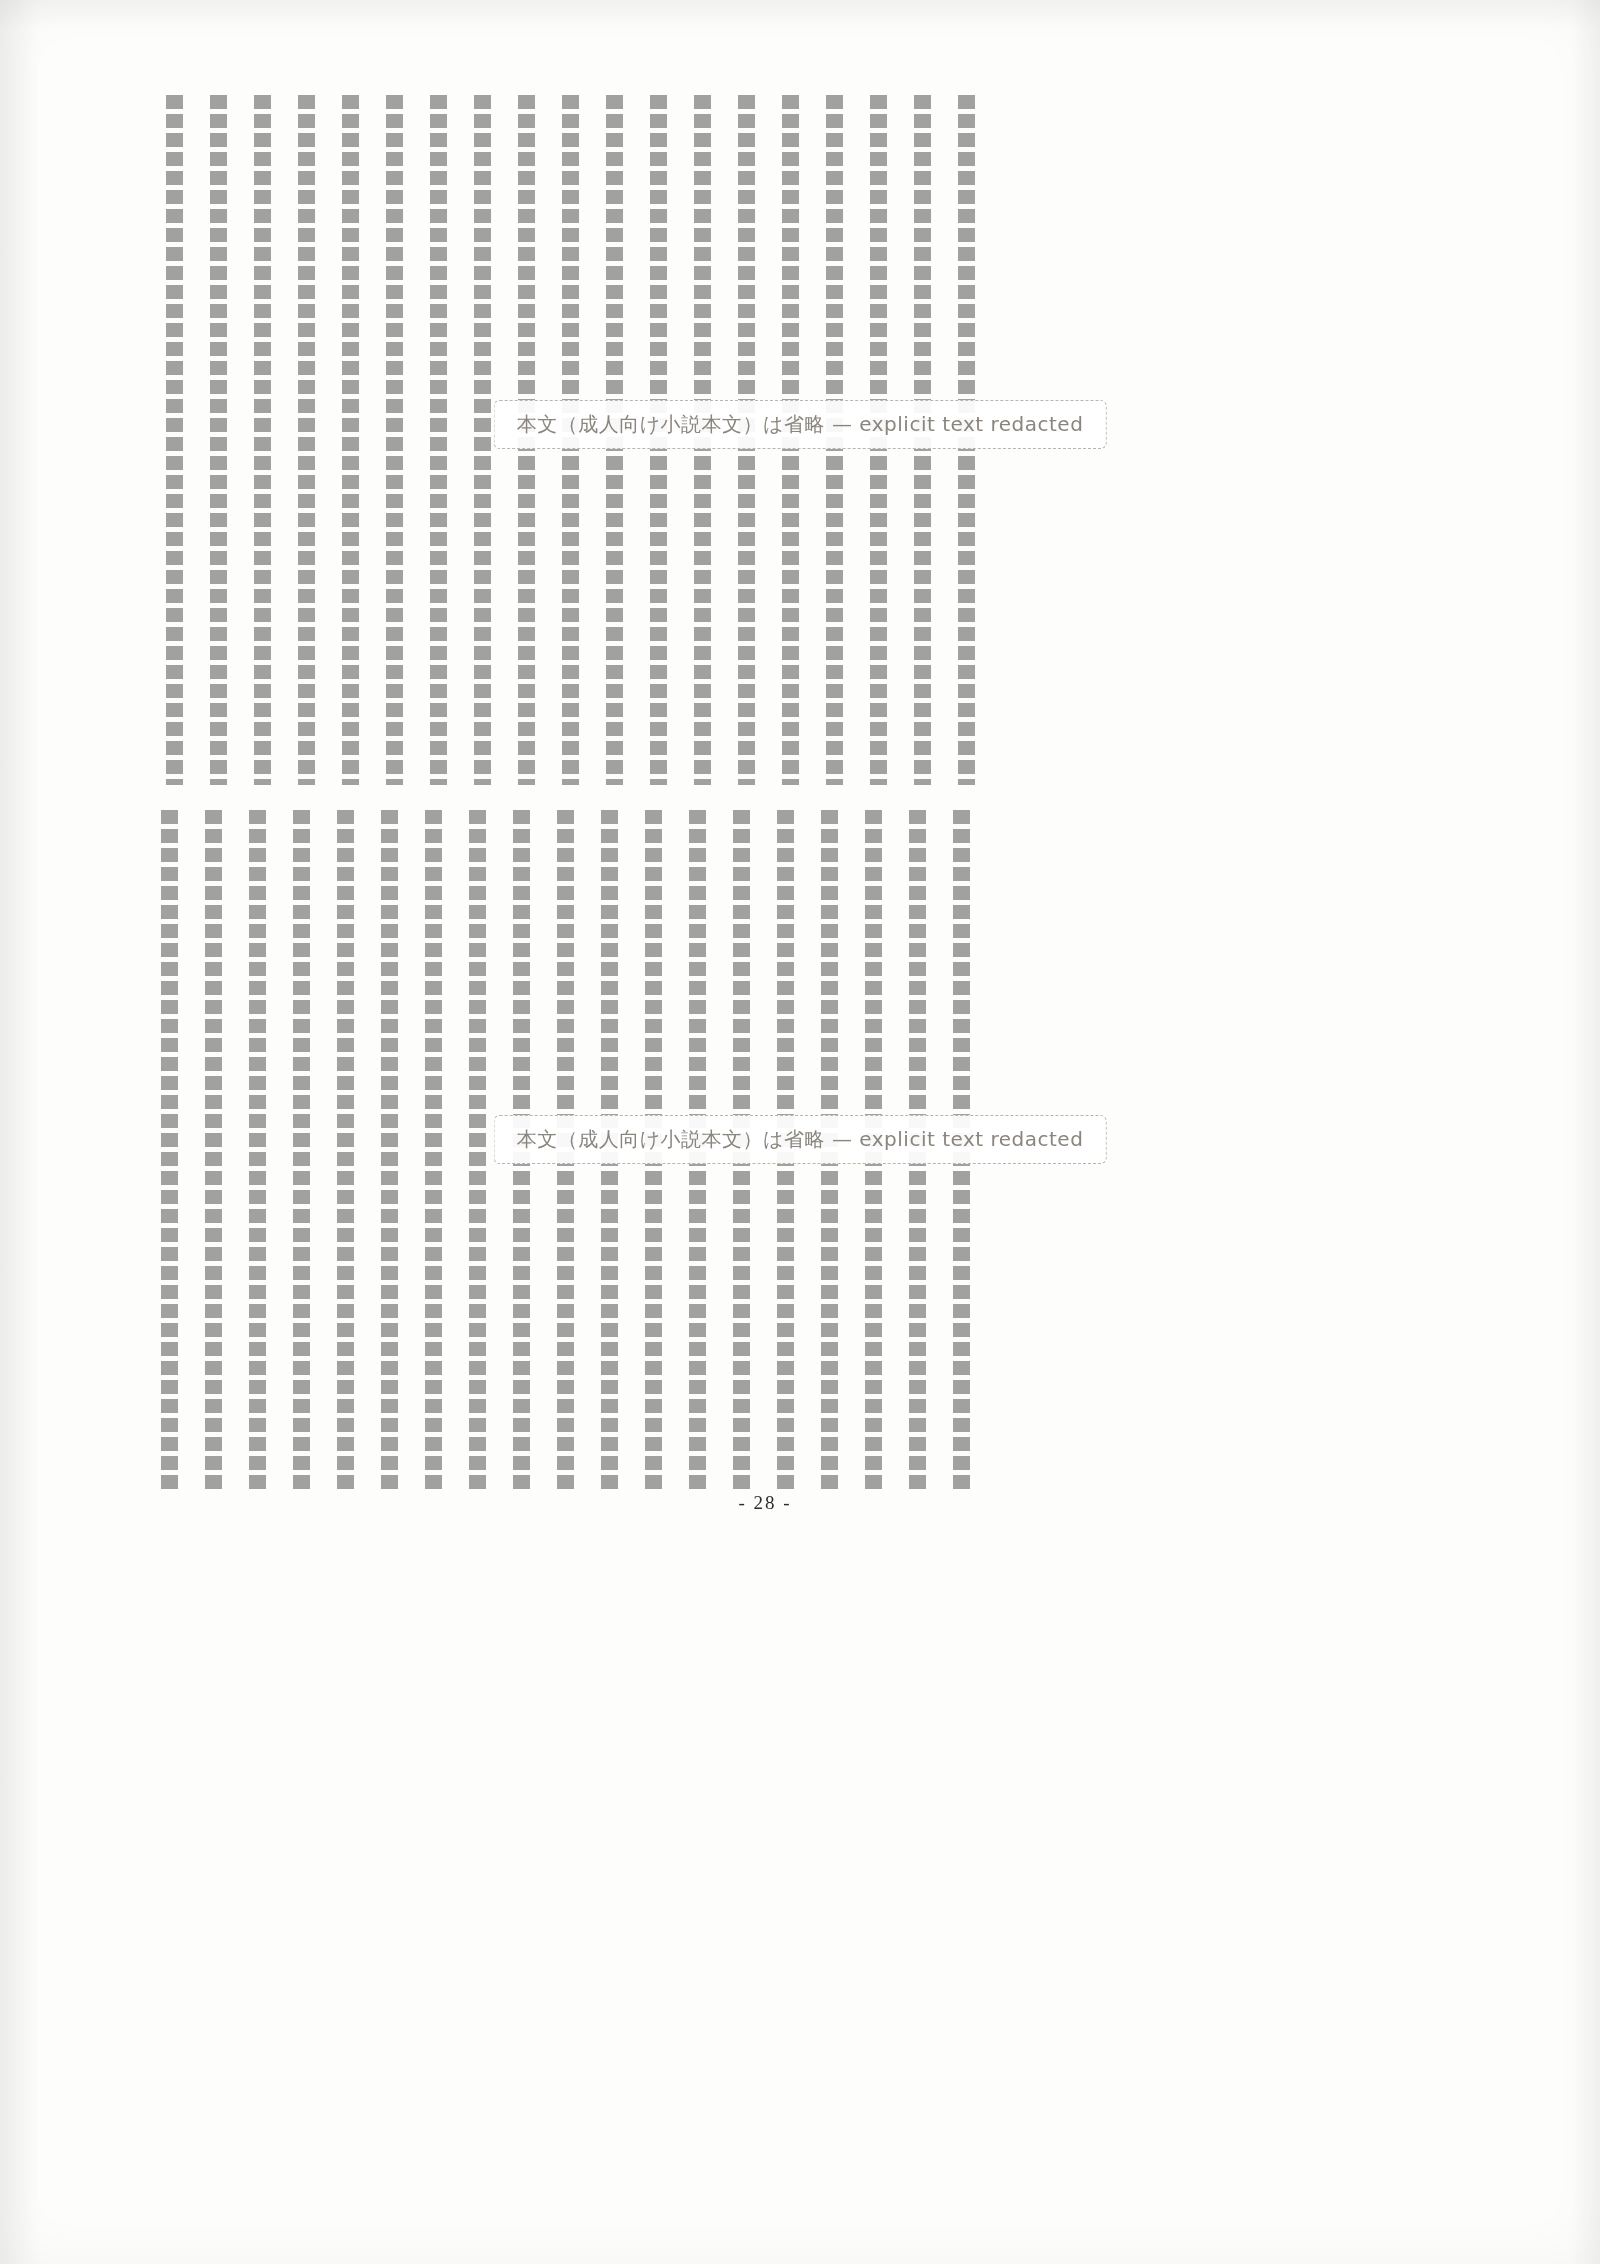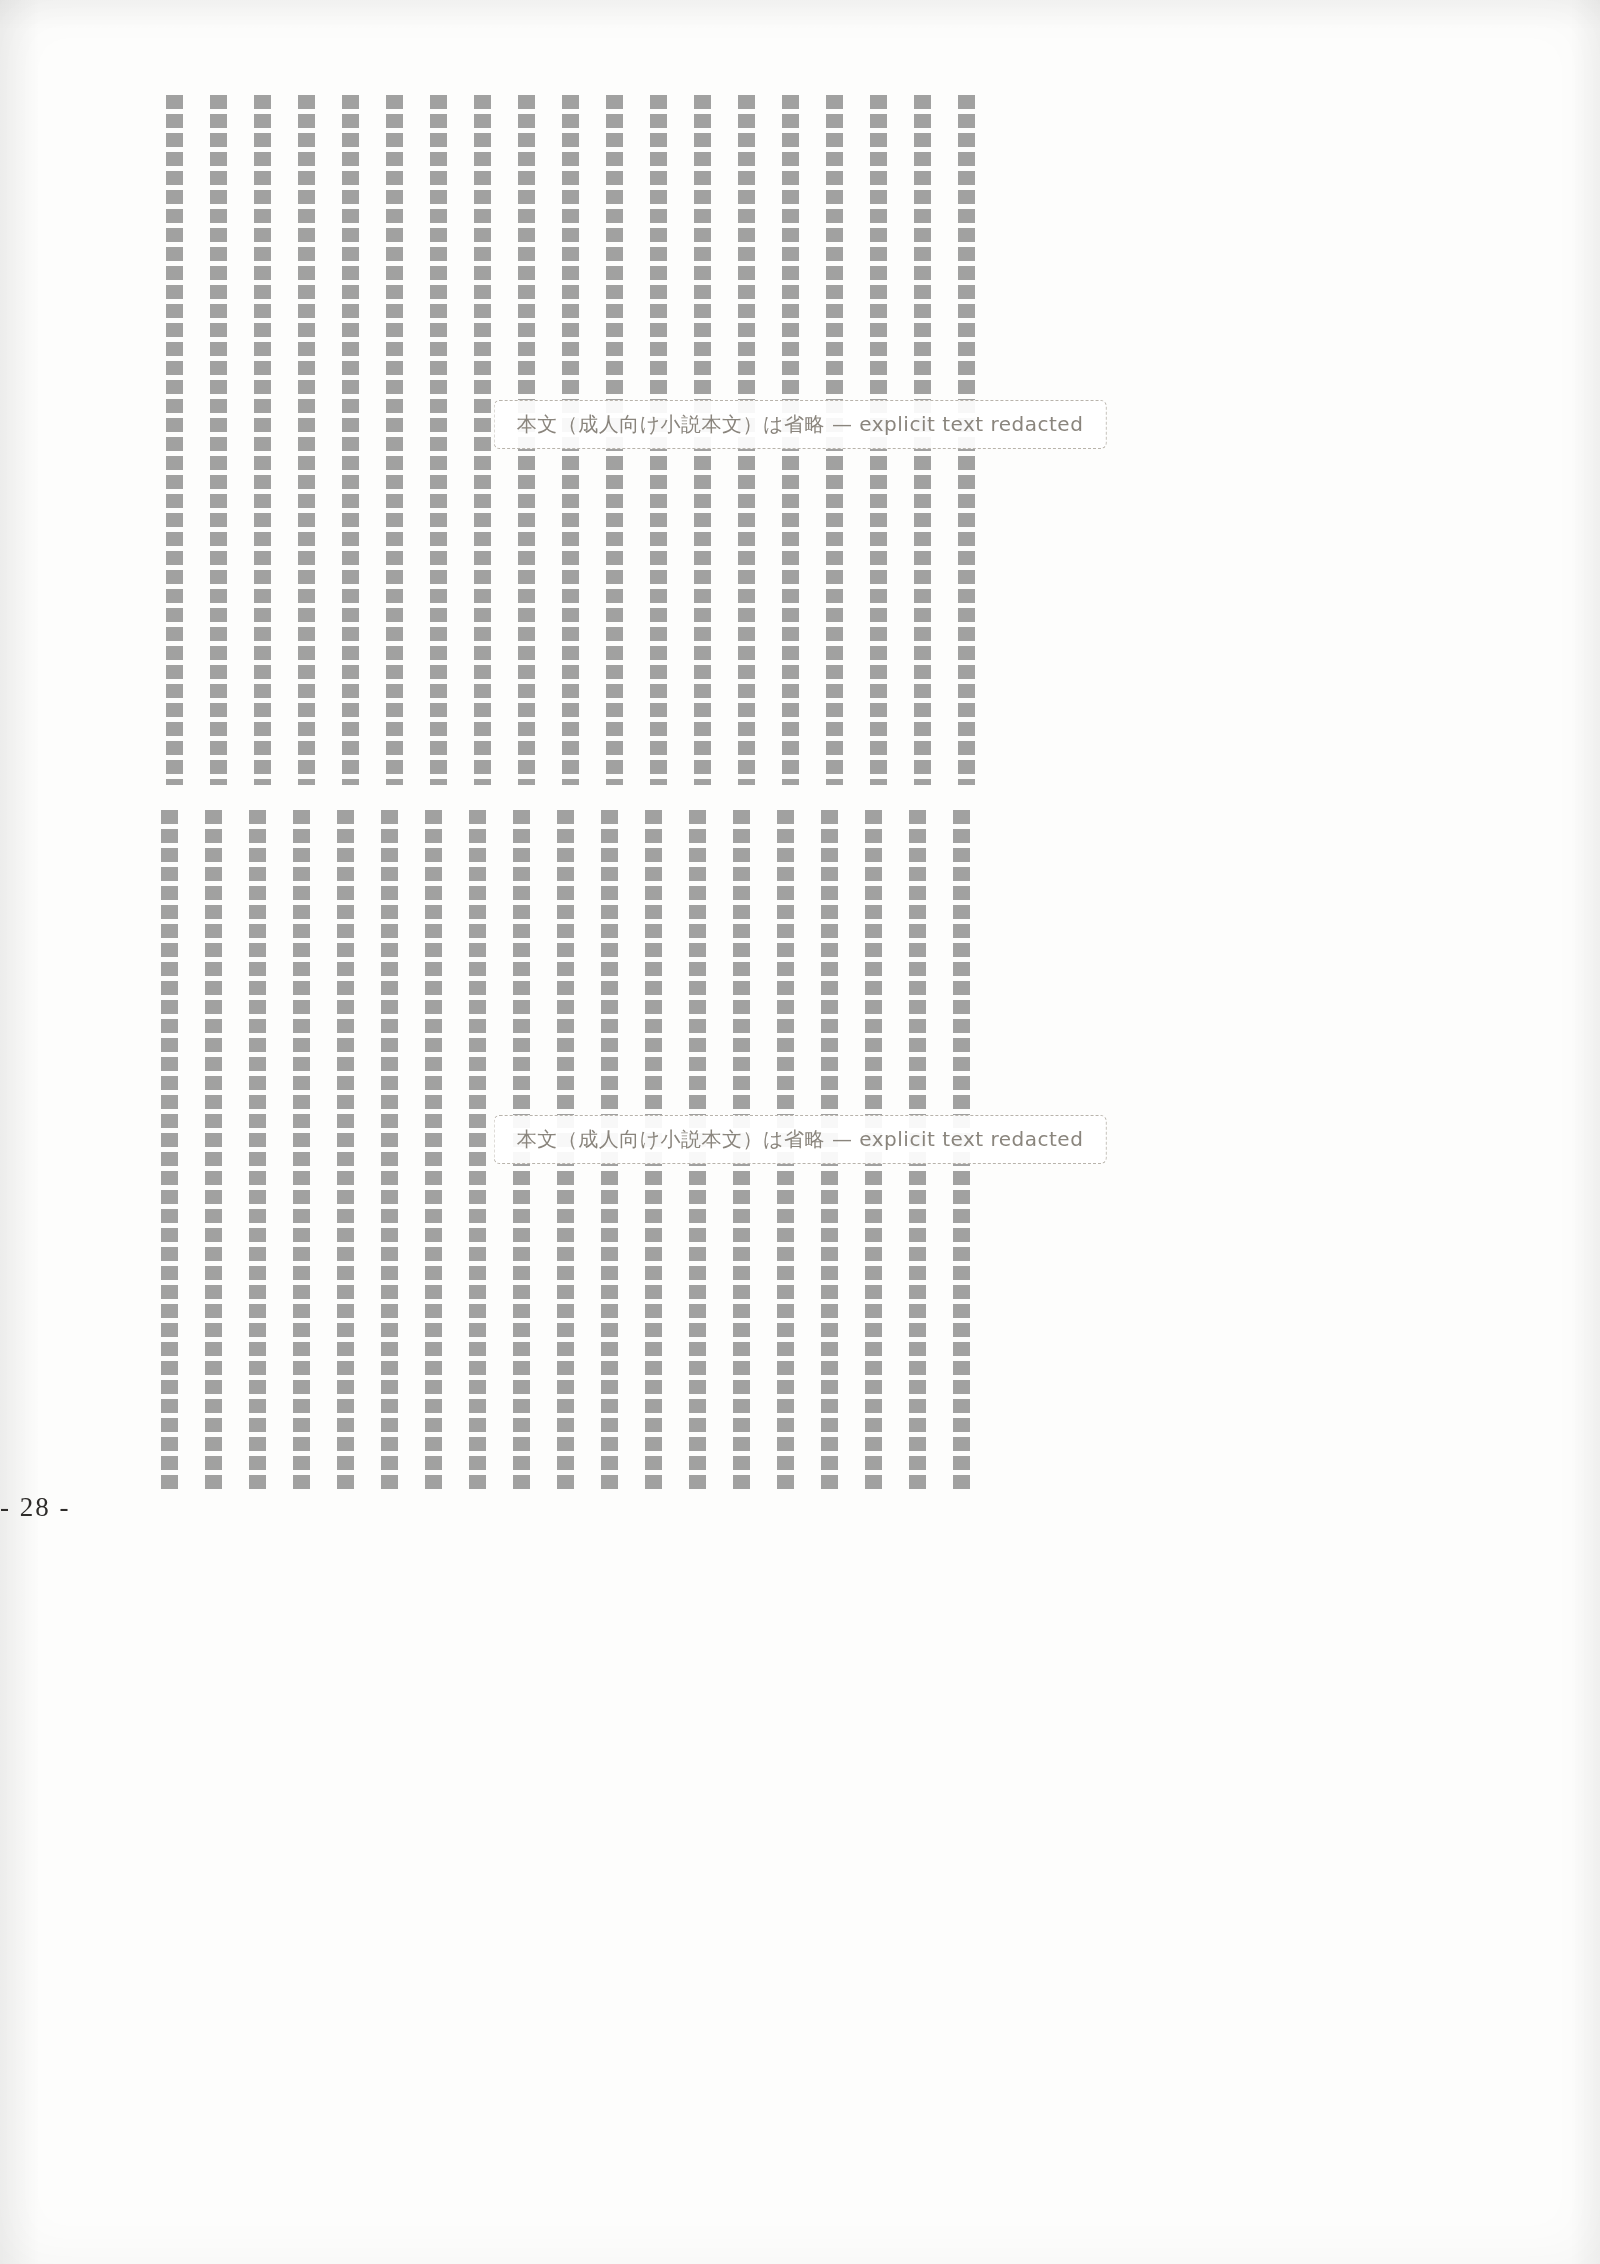--- a/index.html
+++ b/index.html
@@ -79,22 +79,23 @@
     text-align: center;
   }
   .note-top { top: 400px; }
   .note-bottom { top: 1115px; }
 
   .page-number {
     position: absolute;
     left: 0;
     right: 70px;
     top: 1492px;
+    text-align: center;
     font-family: "Liberation Serif", "DejaVu Serif", serif;
-    font-size: 27px;
+    font-size: 19px;
     color: #2e2c2a;
     letter-spacing: 2px;
   }
 </style>
 </head>
 <body>
 
 <div class="page">
 
   <div class="text-band band-top"></div>

